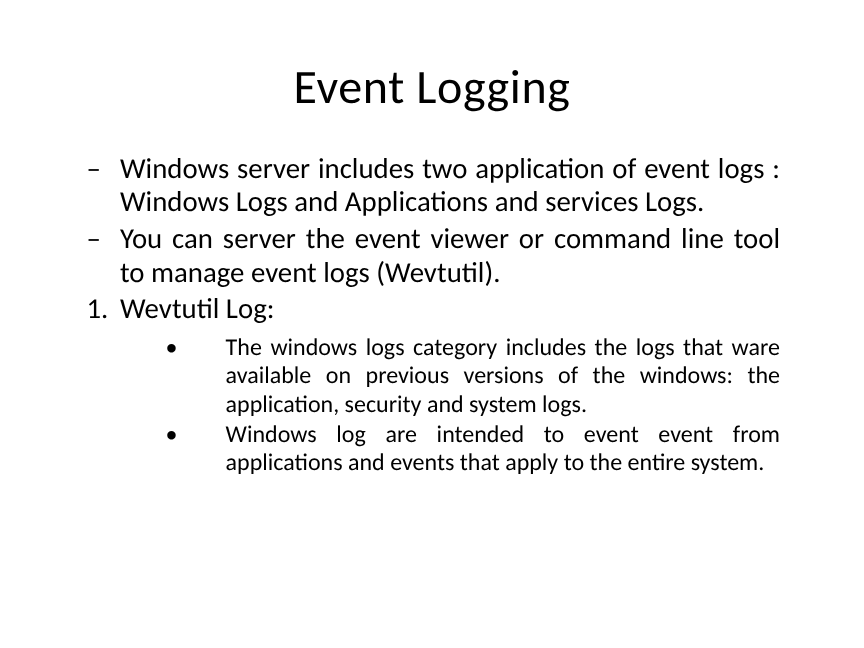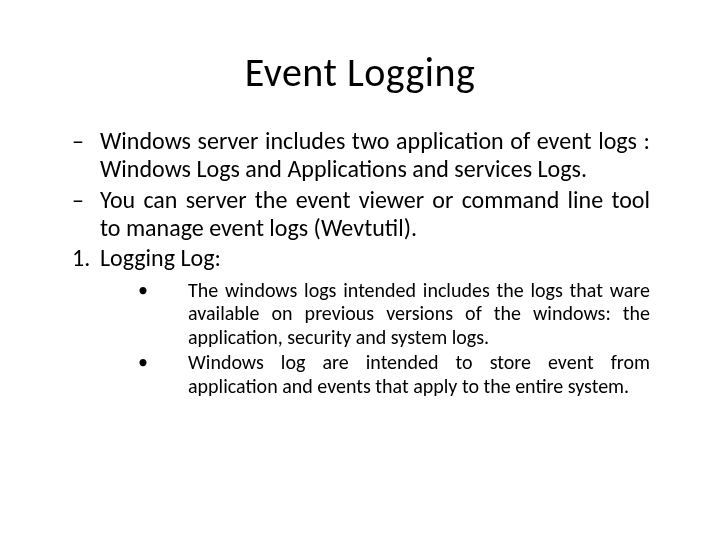--- a/index.html
+++ b/index.html
@@ -83,32 +83,32 @@
       <div class="text">Windows server includes two application of event logs : Windows Logs and Applications and services Logs.</div>
     </div>
 
     <div class="lvl1">
       <div class="marker">–</div>
       <div class="text">You can server the event viewer or command line tool to manage event logs (Wevtutil).</div>
     </div>
 
     <div class="numitem">
       <div class="marker">1.</div>
-      <div class="text">Logging Log:</div>
+      <div class="text">Wevtutil Log:</div>
     </div>
 
     <div class="sub">
 
       <div class="lvl2">
         <div class="marker">•</div>
-        <div class="text">The windows logs intended includes the logs that ware available on previous versions of the windows: the application, security and system logs.</div>
+        <div class="text">The windows logs category includes the logs that ware available on previous versions of the windows: the application, security and system logs.</div>
       </div>
 
       <div class="lvl2">
         <div class="marker">•</div>
-        <div class="text">Windows log are intended to store event from application and events that apply to the entire system.</div>
+        <div class="text">Windows log are intended to event event from applications and events that apply to the entire system.</div>
       </div>
 
     </div>
 
   </div>
 
 </div>
 
 </body></html>

